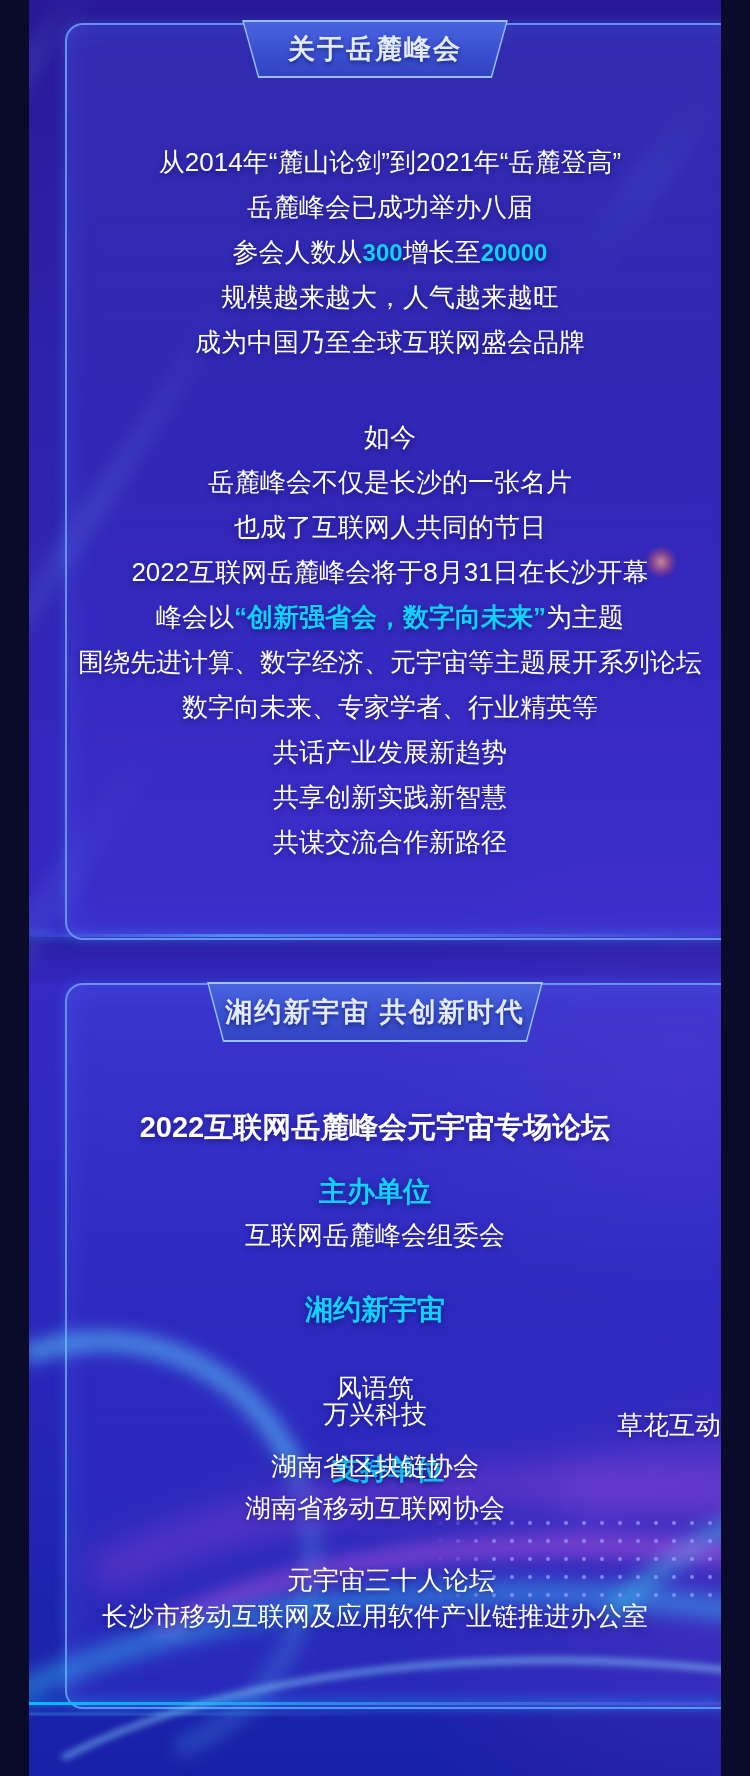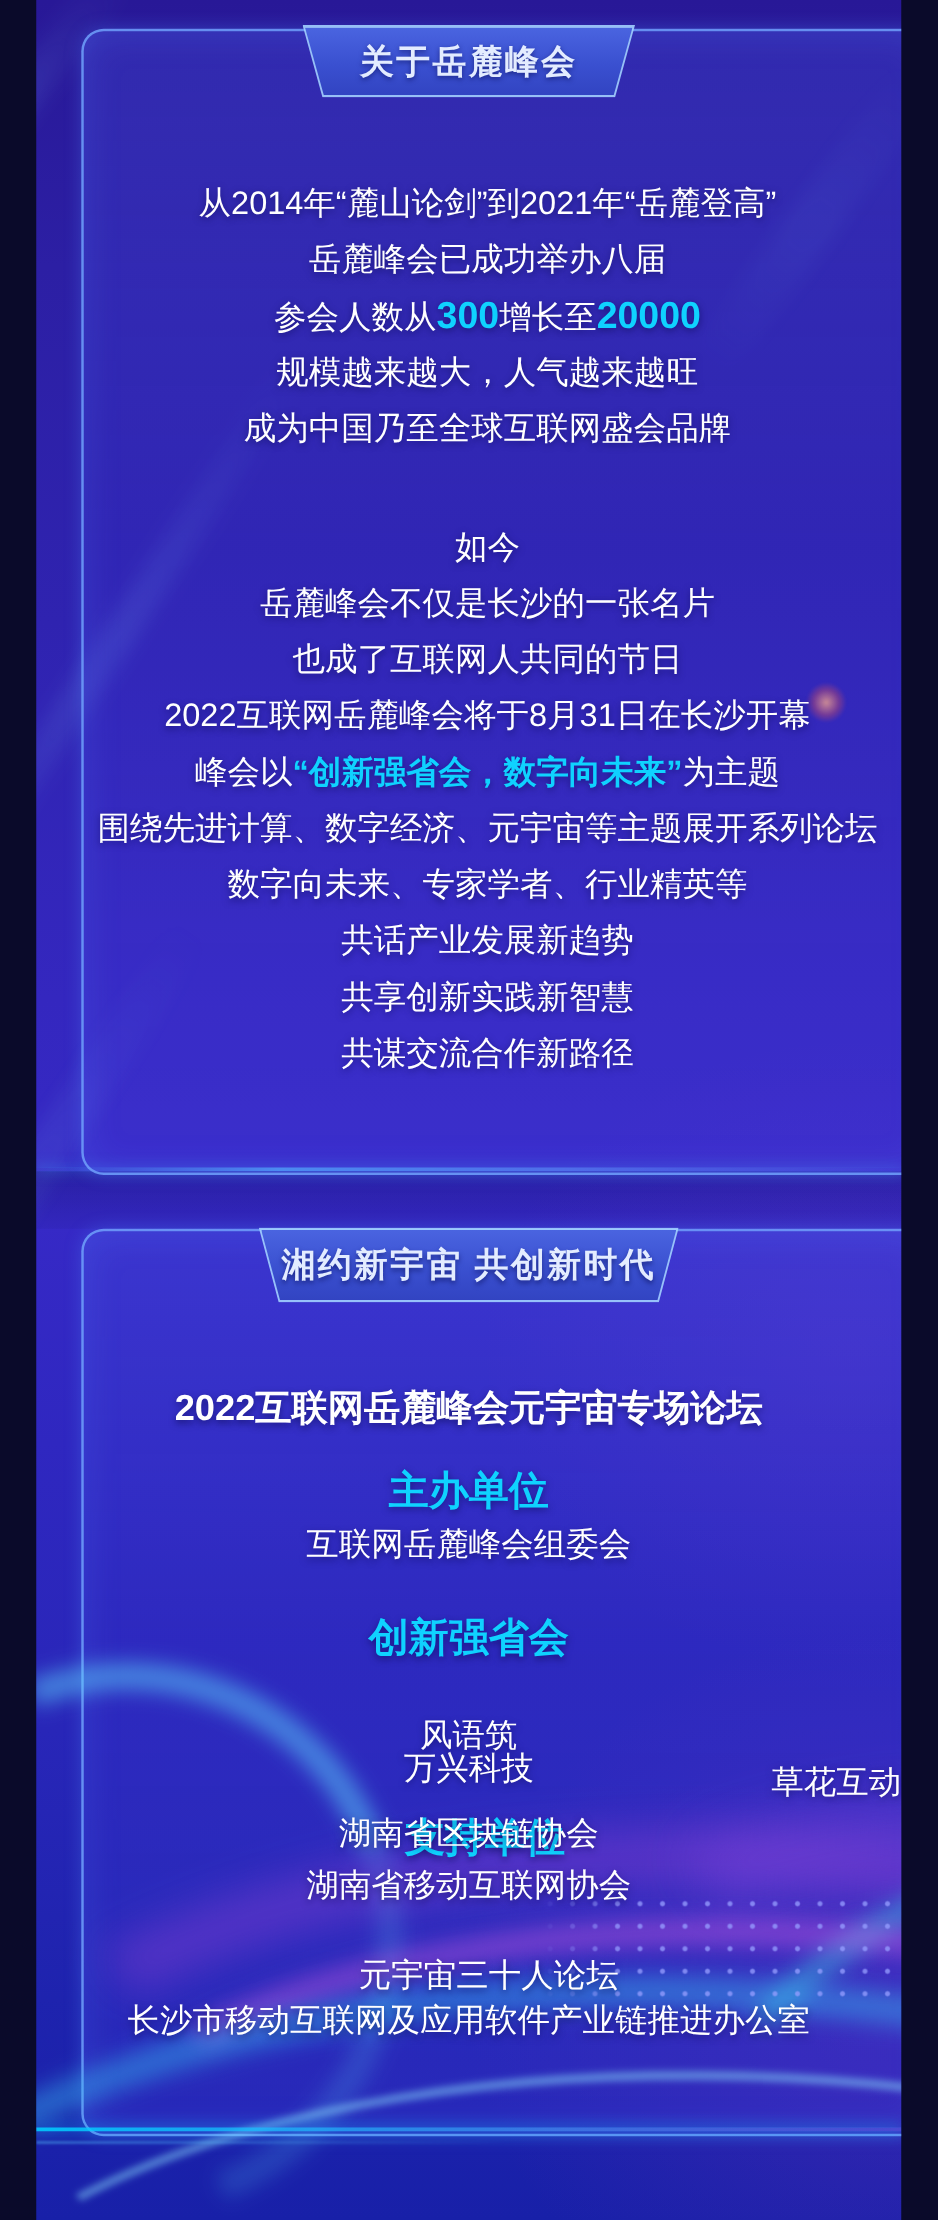--- a/index.html
+++ b/index.html
@@ -50,24 +50,24 @@
     text-shadow:0 2px 4px rgba(10,15,90,.6);}
   
   .txt{position:absolute;left:0;right:0;z-index:5;text-align:center;color:#ffffff;
     text-shadow:0 2px 6px rgba(8,8,70,.55);}
   .pblock{position:absolute;left:0;right:0;z-index:5;text-align:center;color:#ffffff;
     text-shadow:0 2px 6px rgba(8,8,70,.55);padding-left:30px;}
   .pline{height:45px;line-height:45px;font-size:26px;}
   .blockA{top:140px;}
   .blockB{top:415px;}
   .cy{color:#0fd2ff;font-weight:700;}
-  .num{font-size:30px;}
+  .num{font-size:24px;}
   .cline{height:36px;line-height:36px;font-size:26px;}
   .title2{height:40px;line-height:40px;font-size:29px;font-weight:700;}
-  .glabel{font-size:32px;}
+  .glabel{font-size:28px;}
   
   .waves{z-index:1;}
   .ring{position:absolute;border-radius:50%;border:20px solid transparent;}
   .crescent{left:-150px;top:1330px;width:400px;height:400px;border-width:22px;
     border-top-color:rgba(95,215,255,.5);border-right-color:rgba(95,215,255,.18);
     transform:rotate(24deg);filter:blur(8px);}
   .r1{left:-150px;top:1470px;width:1500px;height:760px;border-width:46px;
     border-top-color:rgba(150,65,215,.38);transform:rotate(7deg);filter:blur(16px);}
   .r2{left:-40px;top:1540px;width:1350px;height:640px;border-width:22px;
     border-top-color:rgba(225,95,235,.40);transform:rotate(6deg);filter:blur(9px);}
@@ -153,21 +153,21 @@
     <div class="pline">共话产业发展新趋势</div>
     <div class="pline">共享创新实践新智慧</div>
     <div class="pline">共谋交流合作新路径</div>
   </div>
 
   <div class="txt title2" style="top:1107px;">2022互联网岳麓峰会元宇宙专场论坛</div>
 
   <div class="txt cline cy glabel" style="top:1174px;">主办单位</div>
   <div class="txt cline" style="top:1217px;">互联网岳麓峰会组委会</div>
 
-  <div class="txt cline cy glabel" style="top:1292px;">创新强省会</div>
+  <div class="txt cline cy glabel" style="top:1292px;">湘约新宇宙</div>
   <div class="txt cline" style="top:1396px;">万兴科技</div>
   <div class="txt cline" style="top:1370px;">风语筑</div>
   <div class="txt cline" style="top:1407px;text-align:right;">草花互动</div>
 
   <div class="txt cline cy glabel" style="top:1452px;padding-left:26px;">支持单位</div>
   <div class="txt cline" style="top:1490px;">湖南省移动互联网协会</div>
   <div class="txt cline" style="top:1448px;">湖南省区块链协会</div>
   <div class="txt cline" style="top:1562px;padding-left:32px;">元宇宙三十人论坛</div>
   <div class="txt cline" style="top:1598px;">长沙市移动互联网及应用软件产业链推进办公室</div>
 

